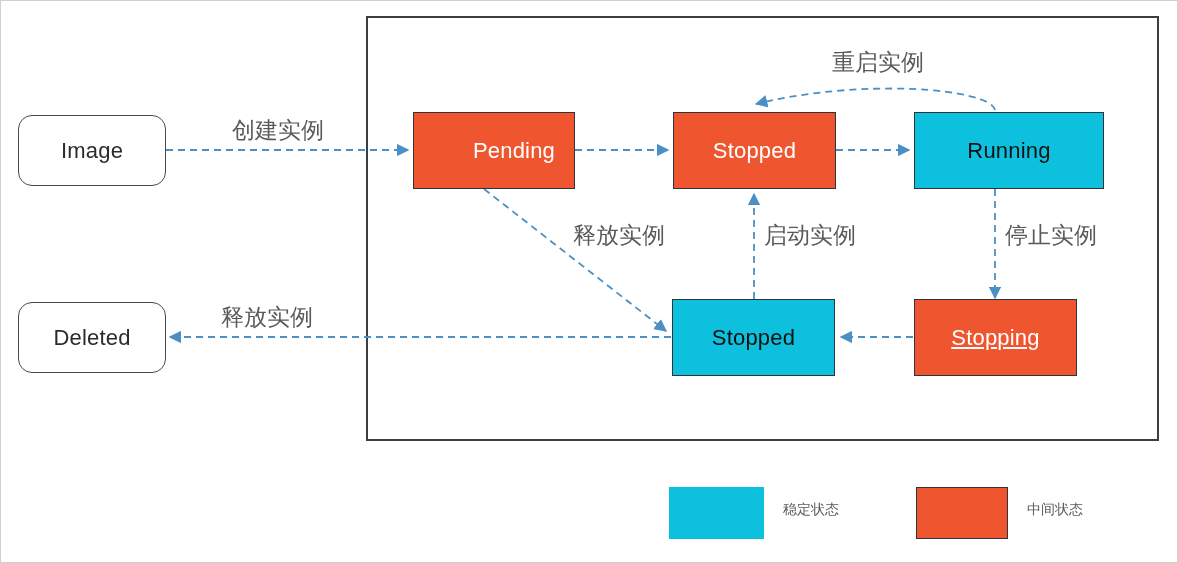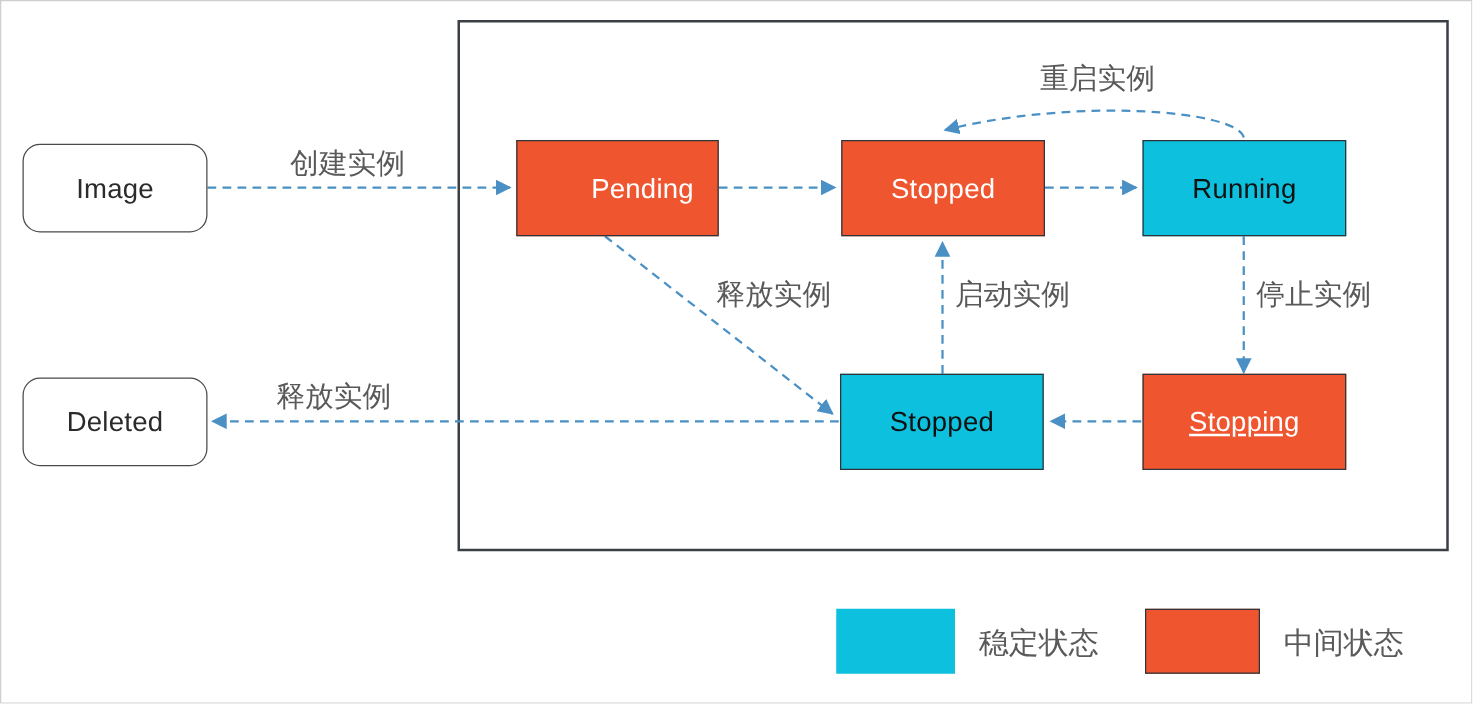--- a/index.html
+++ b/index.html
@@ -90,21 +90,21 @@
   }
   .legend-swatch.stable {
     background: #0dc0de;
   }
   .legend-swatch.intermediate {
     background: #ef5630;
     border: 1.5px solid #2f343a;
   }
   .legend-label {
     position: absolute;
-    font-size: 24px;
+    font-size: 14px;
     color: #5a5a5a;
     white-space: nowrap;
     line-height: 1;
     font-family: Liberation Serif, serif;
   }
 </style>
 </head>
 <body>
 
 <div id="canvas">
@@ -148,21 +148,21 @@
   </div>
 
   <div class="node hard intermediate" style="left:413px; top:112px; width:162px; height:77px;padding-left:40px;">
     <span>Pending</span>
   </div>
 
   <div class="node hard intermediate" style="left:673px; top:112px; width:163px; height:77px;">
     <span>Stopped</span>
   </div>
 
-  <div class="node hard stable" style="left:914px; top:112px; width:163px; height:77px;">
+  <div class="node hard stable" style="left:914px; top:112px; width:190px; height:77px;">
     <span>Running</span>
   </div>
 
   <div class="node hard stable" style="left:672px; top:299px; width:163px; height:77px;">
     <span>Stopped</span>
   </div>
 
   <div class="node hard intermediate" style="left:914px; top:299px; width:163px; height:77px;text-decoration:underline;">
     <span>Stopping</span>
   </div>

